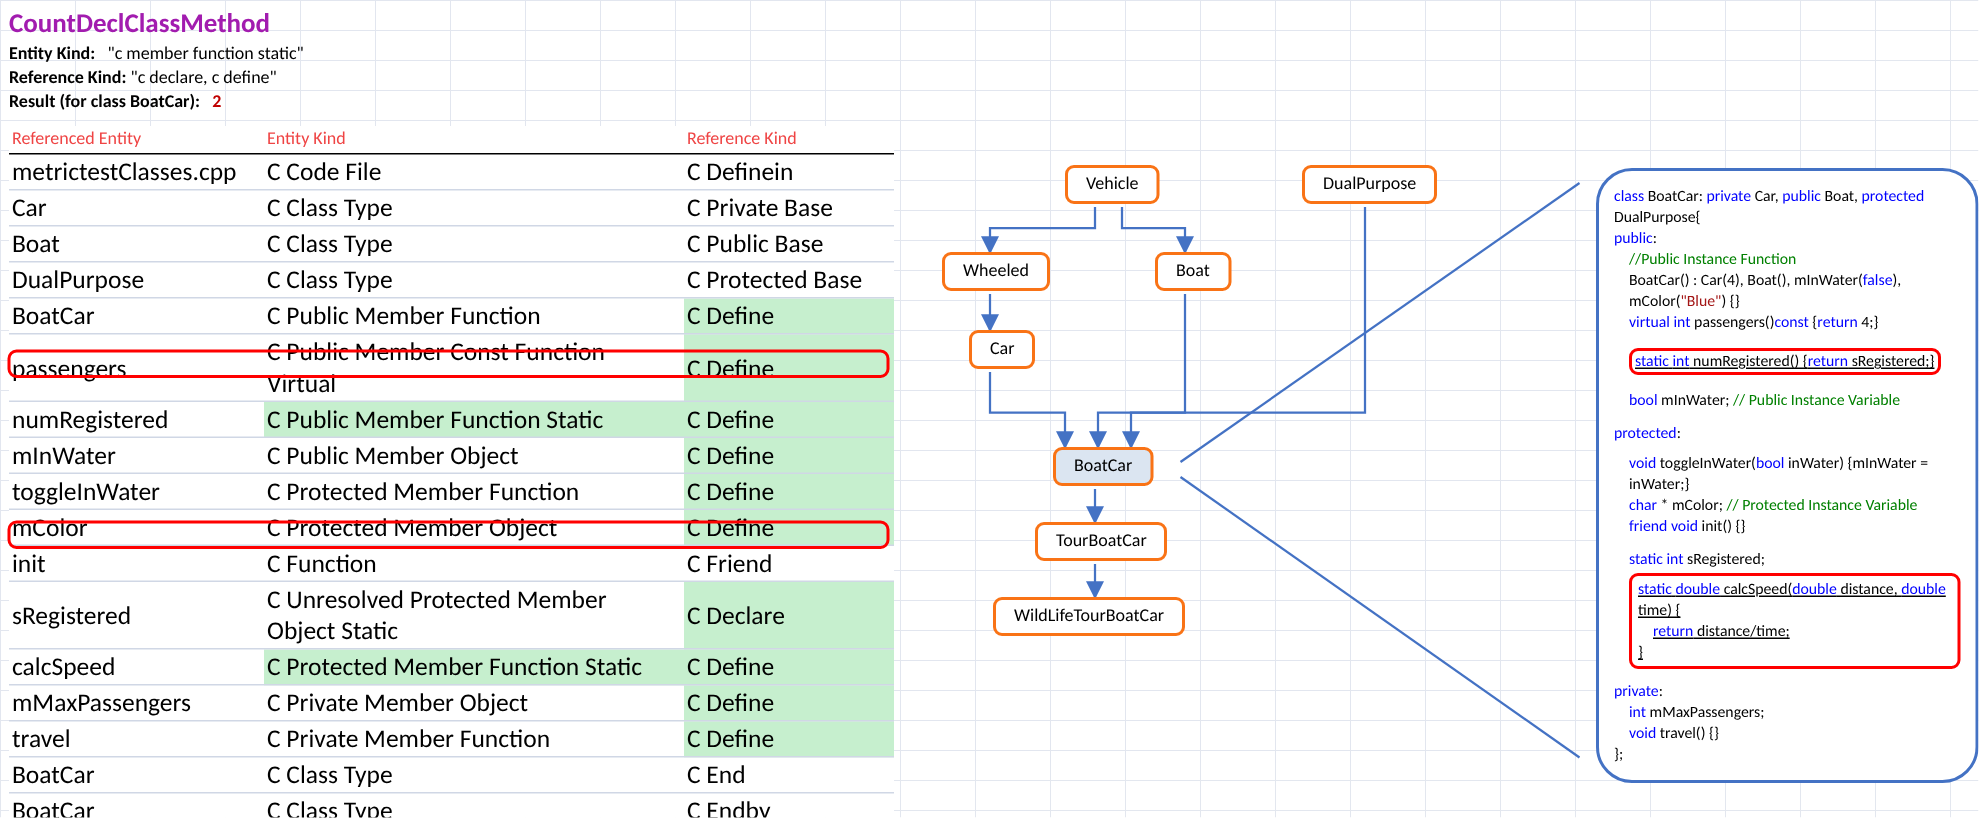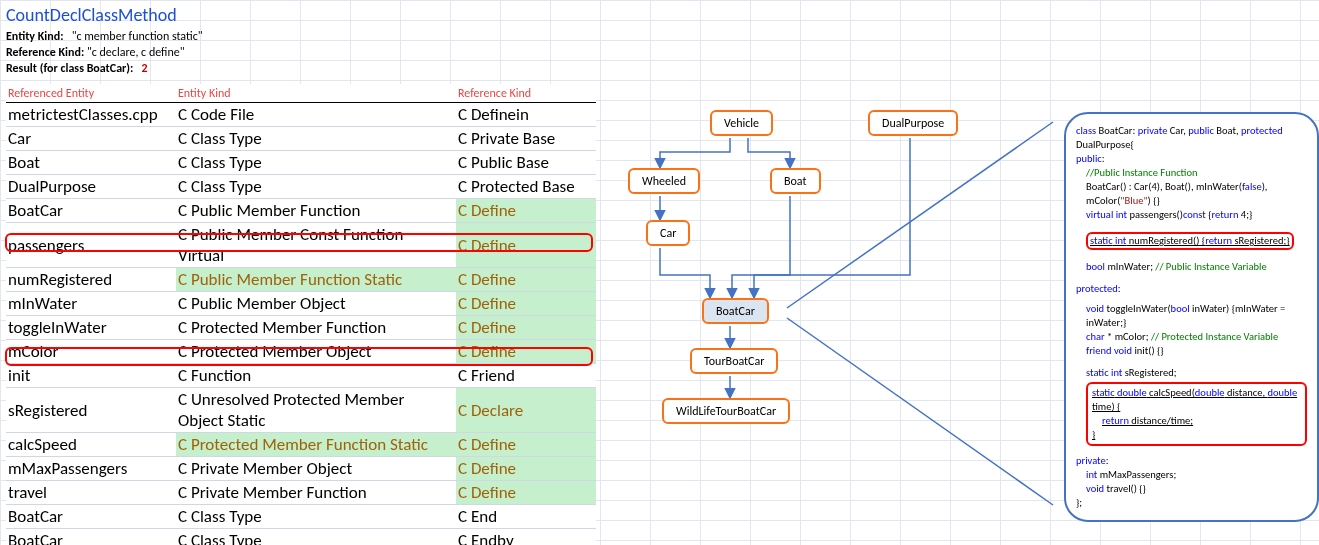--- a/index.html
+++ b/index.html
@@ -20,22 +20,22 @@
     background-image:
       linear-gradient(to right, #d0d7e5 1px, transparent 1px),
       linear-gradient(to bottom, #d0d7e5 1px, transparent 1px);
     background-size: 50px 20px;
     opacity: 0.6;
     z-index: 0;
   }
   .content { position: relative; z-index: 1; padding: 4px 6px; }
   .title {
     font-size: 18px;
-    color: #1d4ed8;
-    font-weight: normal;
+    color: #a21caf;
+    font-weight: bold;
     margin-bottom: 2px;
   }
   .meta { font-size: 12px; line-height: 16px; }
   .meta b { font-weight: bold; }
   .result-val { color: #c00000; font-weight: bold; }
 
   table.ent {
     border-collapse: collapse;
     margin-top: 8px;
     background: #fff;
@@ -54,21 +54,21 @@
     border-bottom: 1px solid #d0d7e5;
     padding: 1px 6px 1px 2px;
     font-size: 17px;
     height: 18px;
     vertical-align: middle;
     background: #fff;
   }
   .col-ent  { width: 170px; }
   .col-kind { width: 280px; }
   .col-ref  { width: 140px; }
-  .hl-green { background: #c6efce !important; color: #a16207; }
+  .hl-green { background: #c6efce !important; color: #000000; }
   .red-box {
     position: absolute;
     border: 2px solid #ff0000;
     border-radius: 6px;
     pointer-events: none;
     z-index: 5;
   }
 
   
   .diagram {

